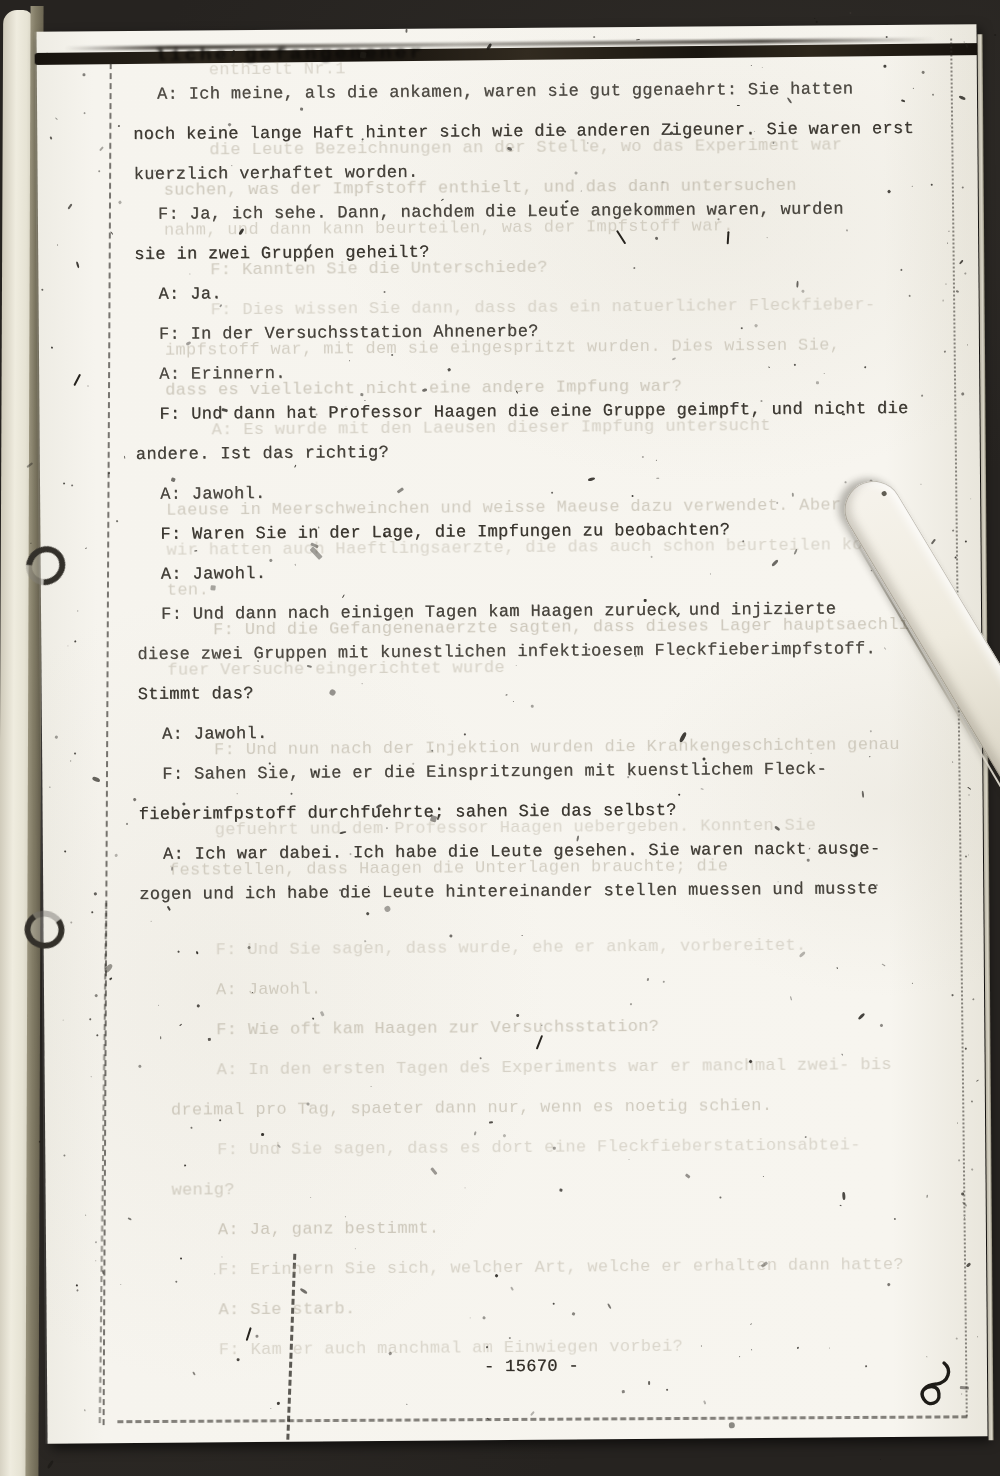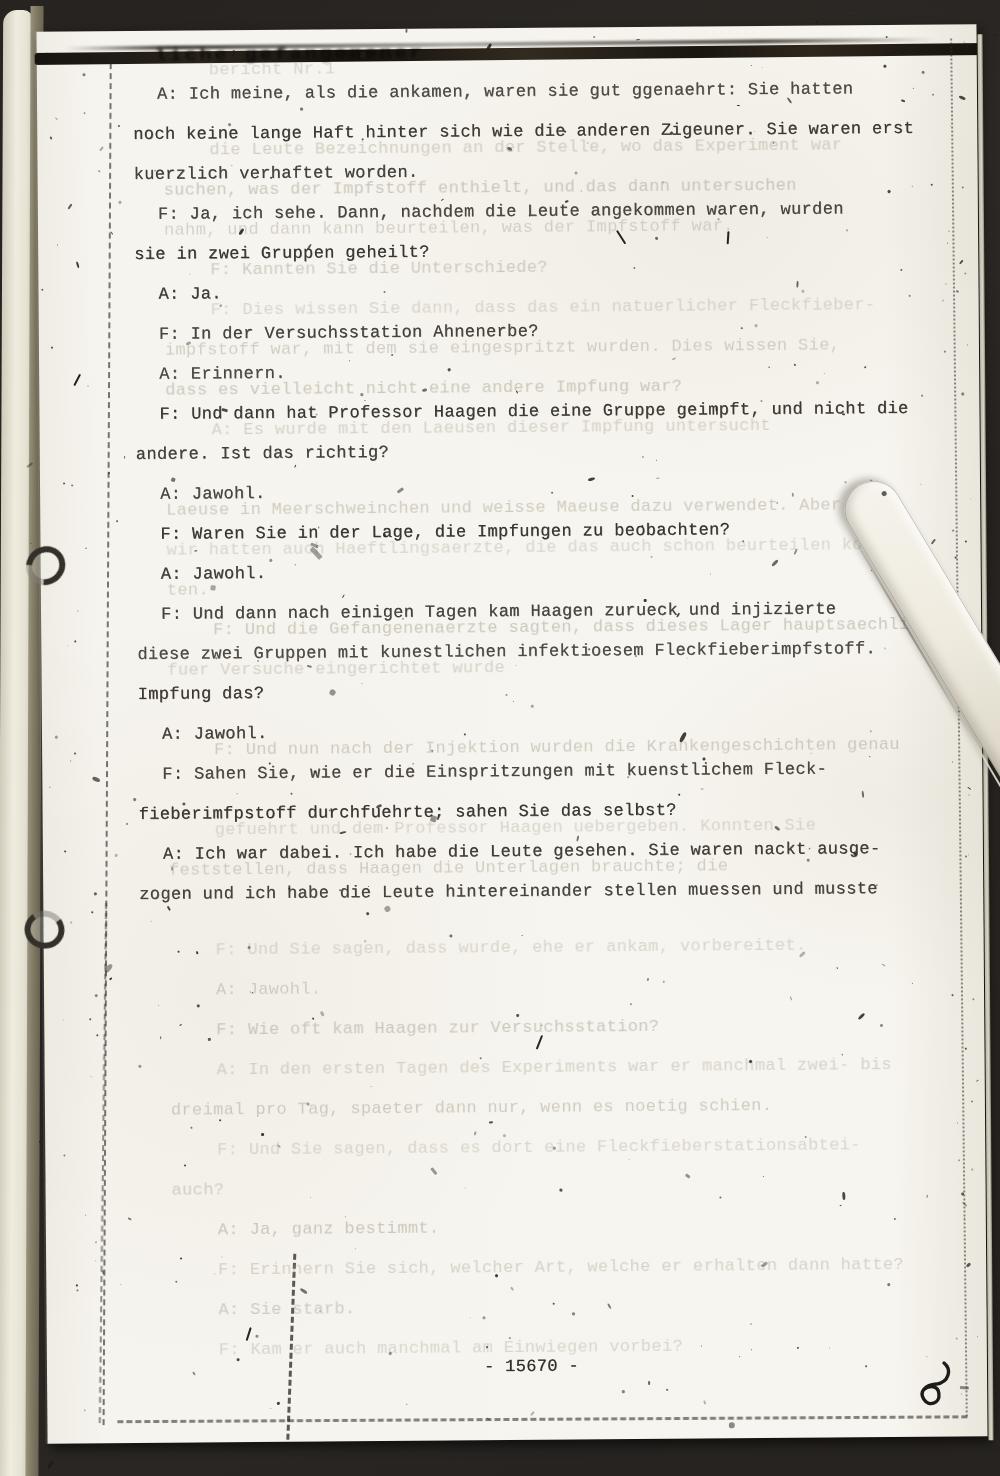--- a/index.html
+++ b/index.html
@@ -266,21 +266,21 @@
     <div class="smudge-band">
       <span class="smudge-text">liche gefangenener</span>
     </div>
 
     <div class="border-left"></div>
     <div class="border-right"></div>
     <div class="border-bottom"></div>
     <div class="fold-line"></div>
 
     <div id="ghost-lines-upper">
-        <div class="line ghost" style="top: 29px; left: 172px; opacity: 0.32;">bericht Nr.1</div>
+        <div class="line ghost" style="top: 29px; left: 172px; opacity: 0.32;">enthielt Nr.1</div>
         <div class="line ghost" style="top: 109px; left: 172px; opacity: 0.391429;">die Leute Bezeichnungen an der Stelle, wo das Experiment war</div>
         <div class="line ghost" style="top: 149px; left: 126px; opacity: 0.462857;">suchen, was der Impfstoff enthielt, und das dann untersuchen</div>
         <div class="line ghost" style="top: 189px; left: 126px; opacity: 0.355714;">nahm, und dann kann beurteilen, was der Impfstoff war.</div>
         <div class="line ghost" style="top: 229px; left: 172px; opacity: 0.427143;">F: Kannten Sie die Unterschiede?</div>
         <div class="line ghost" style="top: 269px; left: 172px; opacity: 0.32;">F: Dies wissen Sie dann, dass das ein natuerlicher Fleckfieber-</div>
         <div class="line ghost" style="top: 309px; left: 126px; opacity: 0.391429;">impfstoff war, mit dem sie eingespritzt wurden. Dies wissen Sie,</div>
         <div class="line ghost" style="top: 349px; left: 126px; opacity: 0.462857;">dass es vielleicht nicht eine andere Impfung war?</div>
         <div class="line ghost" style="top: 389px; left: 172px; opacity: 0.355714;">A: Es wurde mit den Laeusen dieser Impfung untersucht</div>
         <div class="line ghost" style="top: 469px; left: 126px; opacity: 0.427143;">Laeuse in Meerschweinchen und weisse Maeuse dazu verwendet. Aber</div>
         <div class="line ghost" style="top: 509px; left: 126px; opacity: 0.32;">wir hatten auch Haeftlingsaerzte, die das auch schon beurteilen konn-</div>
@@ -300,35 +300,35 @@
         <div class="line" style="top: 253px; left: 120px; opacity: 0.946667;">A: Ja.</div>
         <div class="line" style="top: 293px; left: 120px; opacity: 0.913333;">F: In der Versuchsstation Ahnenerbe?</div>
         <div class="line" style="top: 333px; left: 120px; opacity: 0.88;">A: Erinnern.</div>
         <div class="line" style="top: 373px; left: 120px; opacity: 0.963333;">F: Und dann hat Professor Haagen die eine Gruppe geimpft, und nicht die</div>
         <div class="line" style="top: 413px; left: 96px; opacity: 0.93;">andere. Ist das richtig?</div>
         <div class="line" style="top: 453px; left: 120px; opacity: 0.896667;">A: Jawohl.</div>
         <div class="line" style="top: 493px; left: 120px; opacity: 0.98;">F: Waren Sie in der Lage, die Impfungen zu beobachten?</div>
         <div class="line" style="top: 533px; left: 120px; opacity: 0.946667;">A: Jawohl.</div>
         <div class="line" style="top: 573px; left: 120px; opacity: 0.913333;">F: Und dann nach einigen Tagen kam Haagen zurueck und injizierte</div>
         <div class="line" style="top: 613px; left: 96px; opacity: 0.88;">diese zwei Gruppen mit kunestlichen infektioesem Fleckfieberimpfstoff.</div>
-        <div class="line" style="top: 653px; left: 96px; opacity: 0.963333;">Impfung das?</div>
+        <div class="line" style="top: 653px; left: 96px; opacity: 0.963333;">Stimmt das?</div>
         <div class="line" style="top: 693px; left: 120px; opacity: 0.93;">A: Jawohl.</div>
         <div class="line" style="top: 733px; left: 120px; opacity: 0.896667;">F: Sahen Sie, wie er die Einspritzungen mit kuenstlichem Fleck-</div>
         <div class="line" style="top: 773px; left: 96px; opacity: 0.98;">fieberimfpstoff durchfuehrte; sahen Sie das selbst?</div>
         <div class="line" style="top: 813px; left: 120px; opacity: 0.946667;">A: Ich war dabei. Ich habe die Leute gesehen. Sie waren nackt ausge-</div>
         <div class="line" style="top: 853px; left: 96px; opacity: 0.913333;">zogen und ich habe die Leute hintereinander stellen muessen und musste</div>
       </div>
     <div id="ghost-lines-lower">
         <div class="line ghost" style="top: 909px; left: 172px; opacity: 0.32;">F: Und Sie sagen, dass wurde, ehe er ankam, vorbereitet.</div>
         <div class="line ghost" style="top: 949px; left: 172px; opacity: 0.391429;">A: Jawohl.</div>
         <div class="line ghost" style="top: 989px; left: 172px; opacity: 0.462857;">F: Wie oft kam Haagen zur Versuchsstation?</div>
         <div class="line ghost" style="top: 1029px; left: 172px; opacity: 0.355714;">A: In den ersten Tagen des Experiments war er manchmal zwei- bis</div>
         <div class="line ghost" style="top: 1069px; left: 126px; opacity: 0.427143;">dreimal pro Tag, spaeter dann nur, wenn es noetig schien.</div>
         <div class="line ghost" style="top: 1109px; left: 172px; opacity: 0.32;">F: Und Sie sagen, dass es dort eine Fleckfieberstationsabtei-</div>
-        <div class="line ghost" style="top: 1149px; left: 126px; opacity: 0.391429;">auch?</div>
+        <div class="line ghost" style="top: 1149px; left: 126px; opacity: 0.391429;">wenig?</div>
         <div class="line ghost" style="top: 1189px; left: 172px; opacity: 0.462857;">A: Ja, ganz bestimmt.</div>
         <div class="line ghost" style="top: 1229px; left: 172px; opacity: 0.355714;">F: Erinnern Sie sich, welcher Art, welche er erhalten dann hatte?</div>
         <div class="line ghost" style="top: 1269px; left: 172px; opacity: 0.427143;">A: Sie starb.</div>
         <div class="line ghost" style="top: 1309px; left: 172px; opacity: 0.32;">F: Kam er auch manchmal am Einwiegen vorbei?</div>
       </div>
 
     <div class="page-number">- 15670 -</div>
 
     <svg class="handwritten-mark" viewBox="0 0 42 54">
       <path d="M27 3 C 36 8 35 21 23 25 C 12 28 7 35 13 42 C 19 49 30 44 27 34 C 25 26 16 27 11 33" fill="none" stroke="#1d1b17" stroke-width="3.4" stroke-linecap="round"></path>

